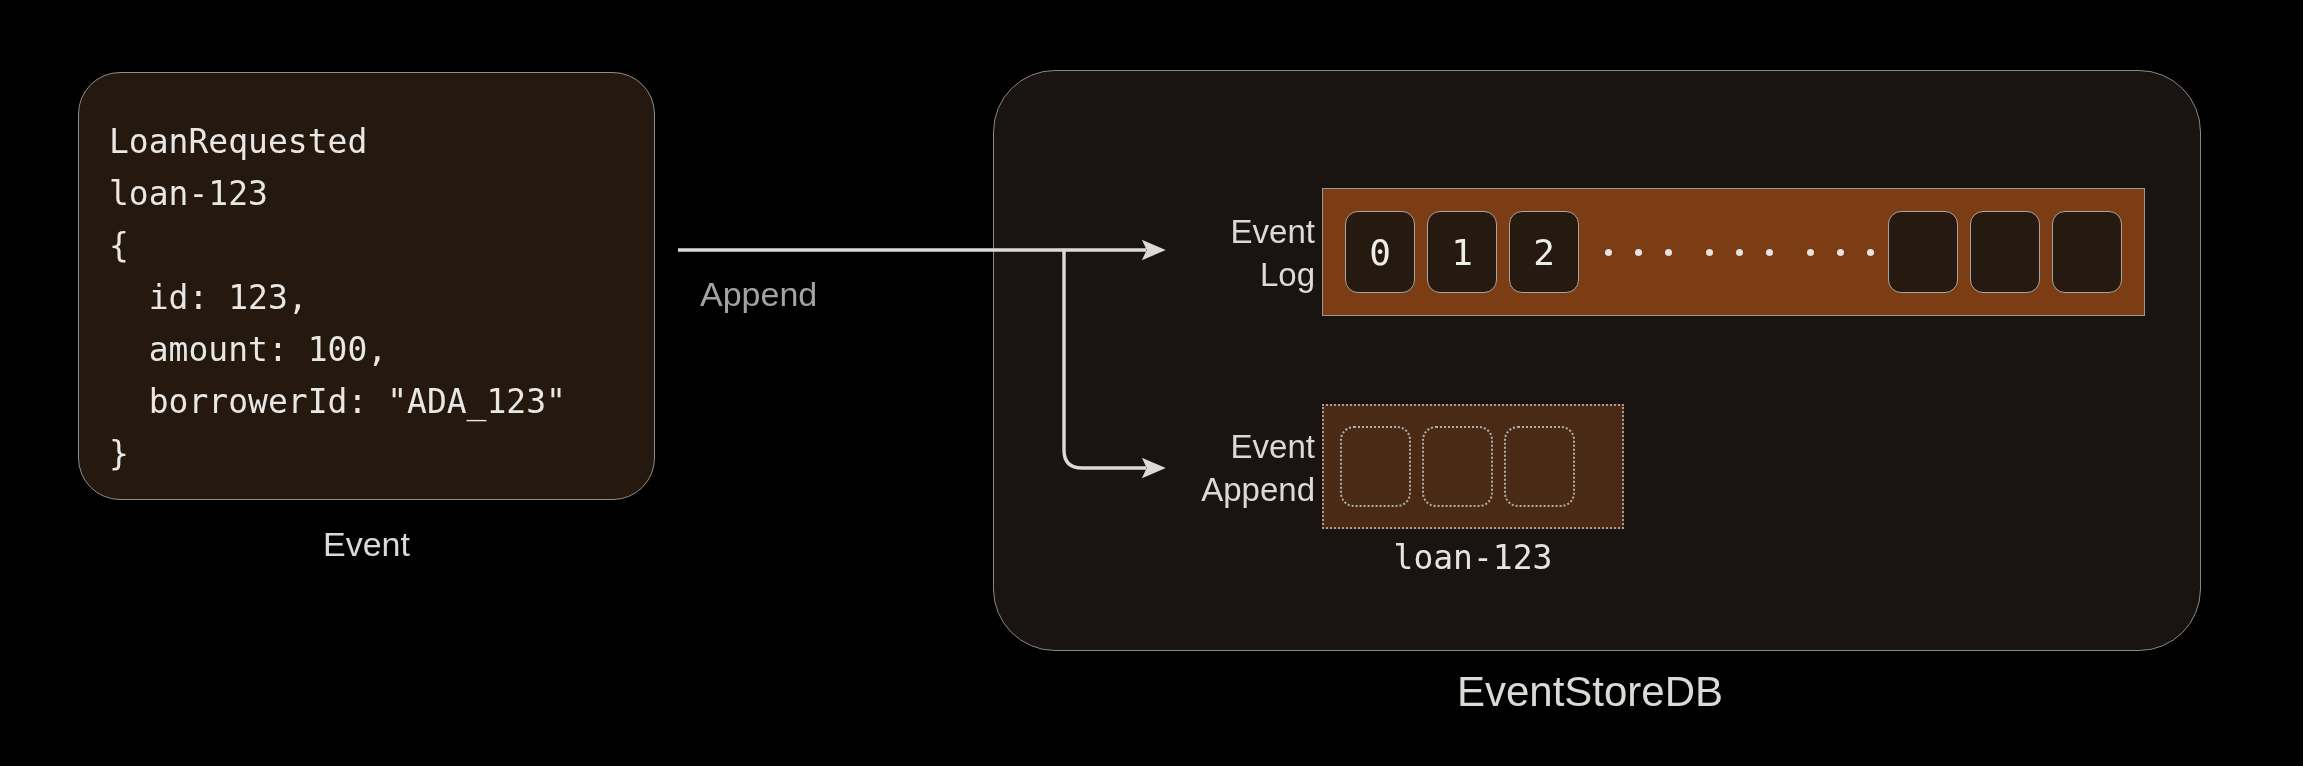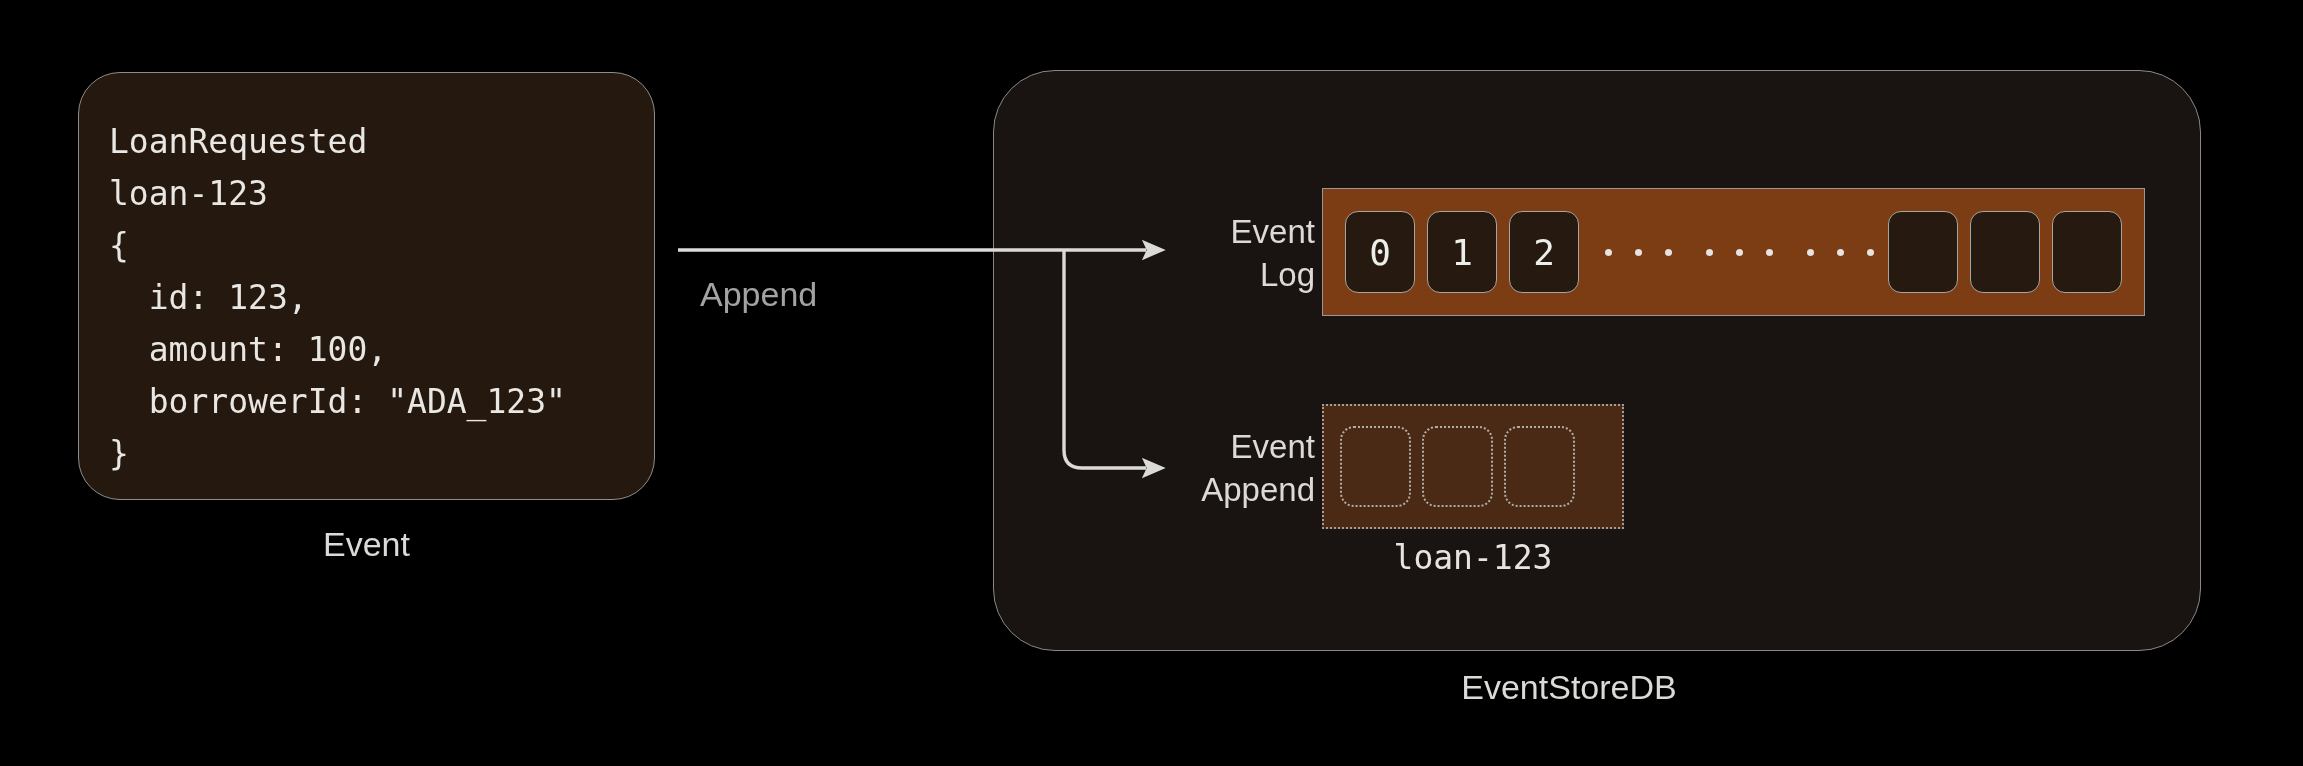--- a/index.html
+++ b/index.html
@@ -62,25 +62,25 @@
     top: 70px;
     width: 1208px;
     height: 581px;
     background: #191411;
     border: 1.6px solid #8a8885;
     border-radius: 62px;
     box-sizing: border-box;
   }
   #store-caption {
     position: absolute;
-    left: 965px;
+    left: 986px;
     top: 668px;
     width: 1208px;
     text-align: center;
-    font-size: 34px;
+    font-size: 42px;
     color: #dcdad7;
   }
 
   
   .row-label {
     position: absolute;
     text-align: right;
     font-size: 33px;
     line-height: 43px;
     color: #dcdad7;

